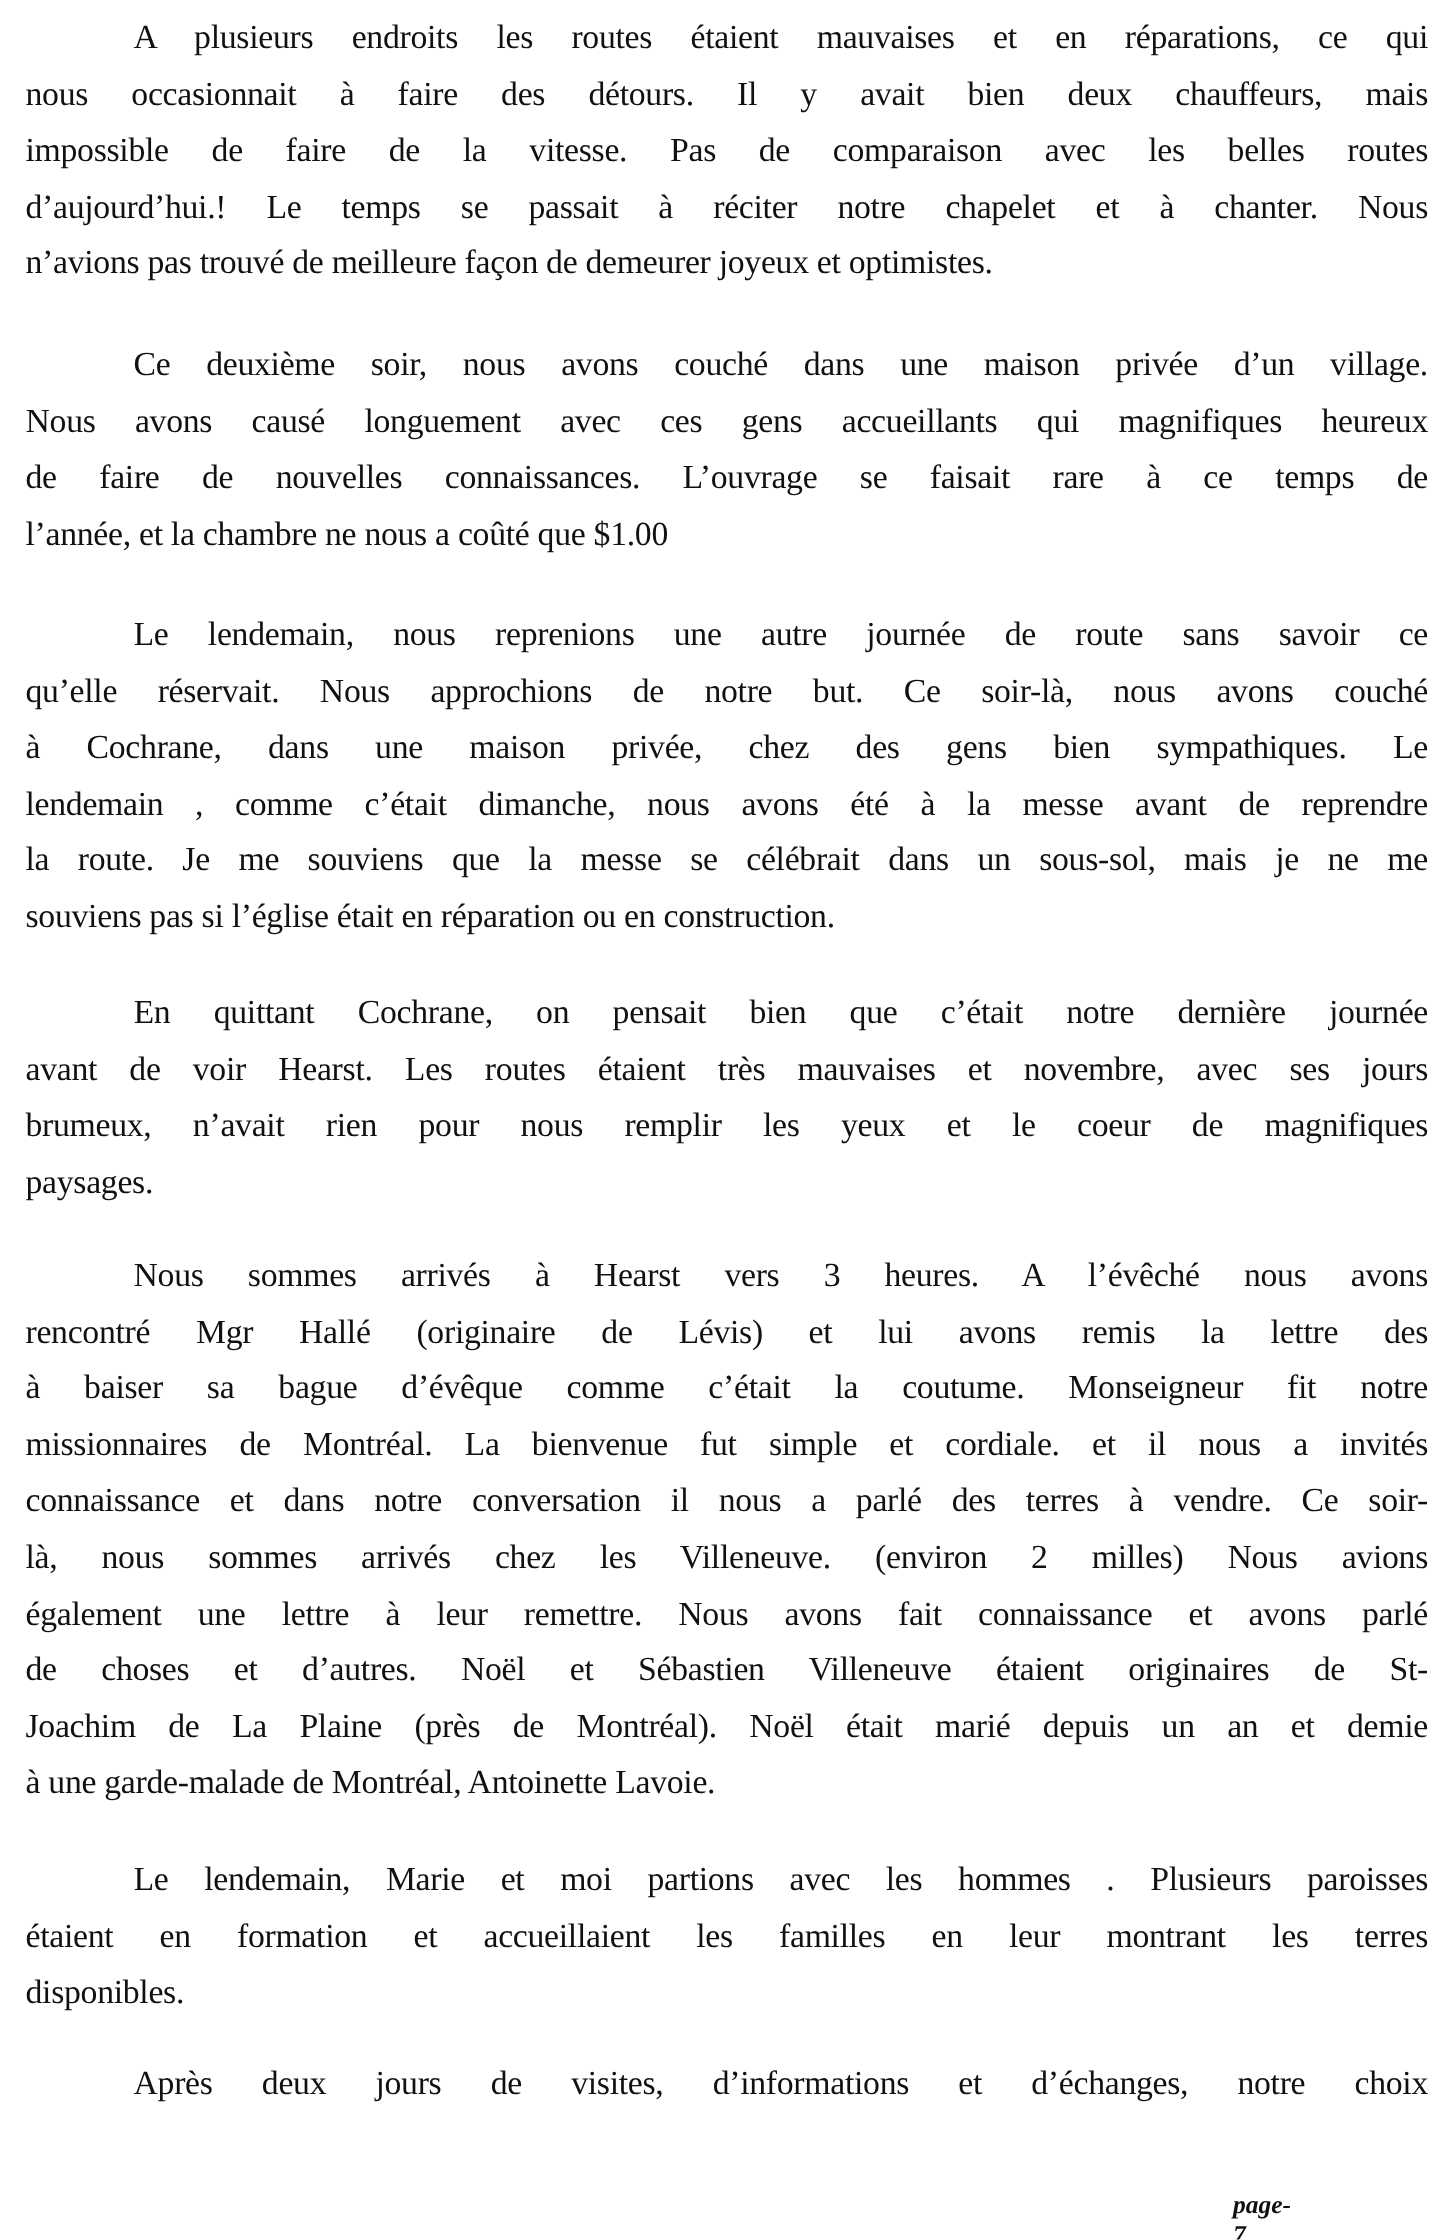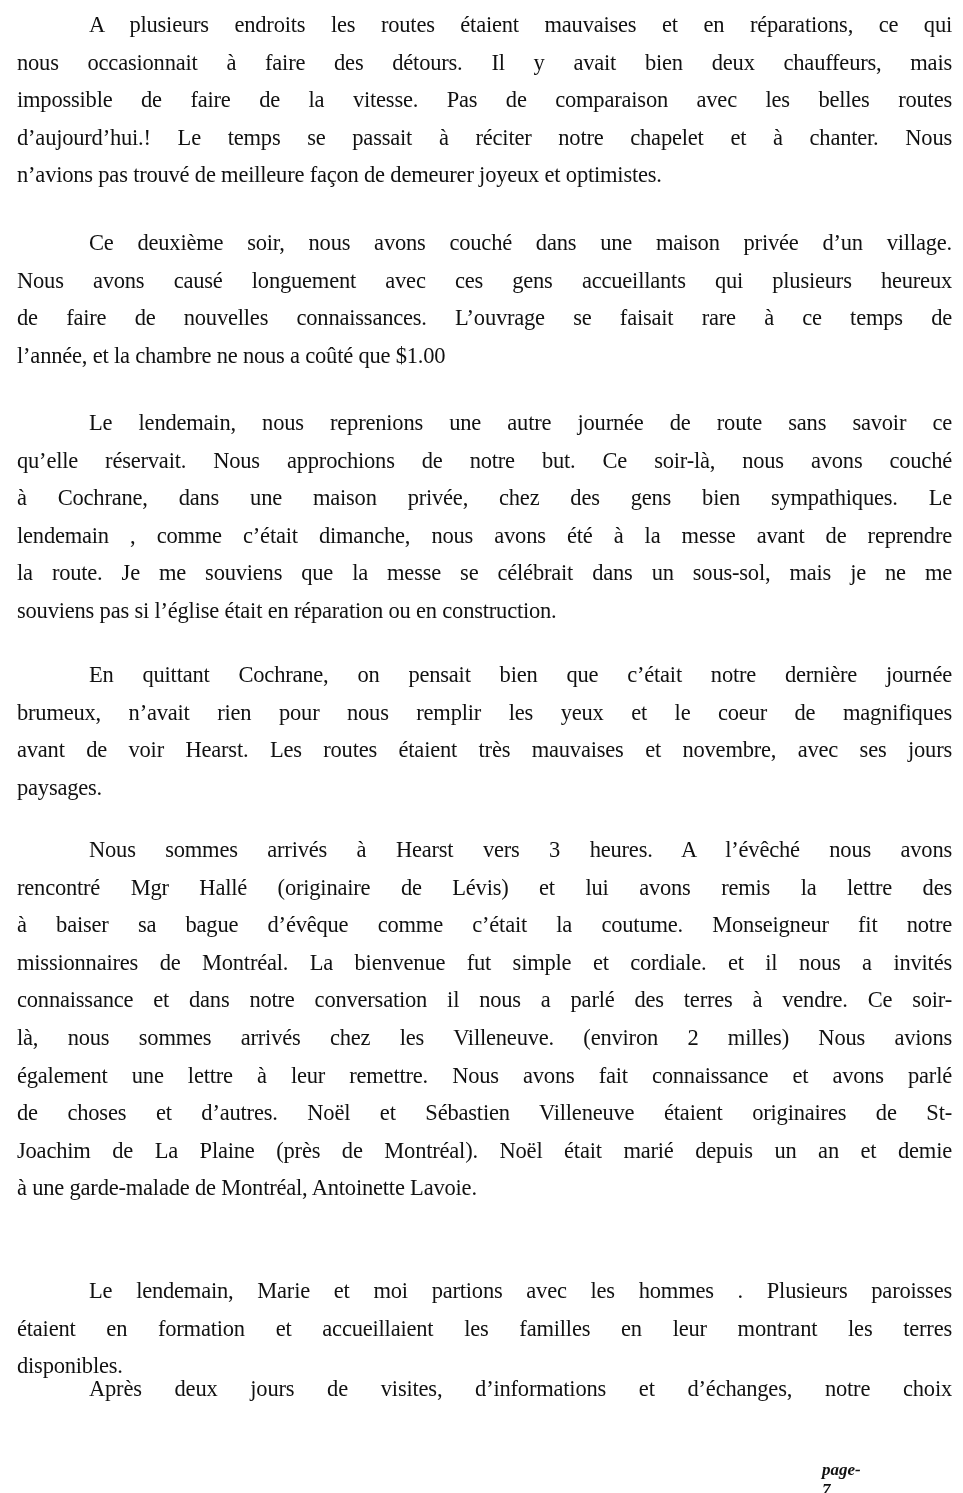--- a/index.html
+++ b/index.html
@@ -36,55 +36,55 @@
   <div class="para" style="top:6px;">
     <span class="line indent">A plusieurs endroits les routes étaient mauvaises et en réparations, ce qui</span>
     <span class="line">nous occasionnait à faire des détours. Il y avait bien deux chauffeurs, mais</span>
     <span class="line">impossible de faire de la vitesse. Pas de comparaison avec les belles routes</span>
     <span class="line">d’aujourd’hui.! Le temps se passait à réciter notre chapelet et à chanter. Nous</span>
     <span class="line last">n’avions pas trouvé de meilleure façon de demeurer joyeux et optimistes.</span>
   </div>
 
   <div class="para" style="top:224px;">
     <span class="line indent">Ce deuxième soir, nous avons couché dans une maison privée d’un village.</span>
-    <span class="line">Nous avons causé longuement avec ces gens accueillants qui plusieurs heureux</span>
+    <span class="line">Nous avons causé longuement avec ces gens accueillants qui magnifiques heureux</span>
     <span class="line">de faire de nouvelles connaissances. L’ouvrage se faisait rare à ce temps de</span>
     <span class="line last">l’année, et la chambre ne nous a coûté que $1.00</span>
   </div>
 
   <div class="para" style="top:404px;">
     <span class="line indent">Le lendemain, nous reprenions une autre journée de route sans savoir ce</span>
     <span class="line">qu’elle réservait. Nous approchions de notre but. Ce soir-là, nous avons couché</span>
     <span class="line">à Cochrane, dans une maison privée, chez des gens bien sympathiques. Le</span>
     <span class="line">lendemain , comme c’était dimanche, nous avons été à la messe avant de reprendre</span>
     <span class="line">la route. Je me souviens que la messe se célébrait dans un sous-sol, mais je ne me</span>
     <span class="line last">souviens pas si l’église était en réparation ou en construction.</span>
   </div>
 
   <div class="para" style="top:656px;">
     <span class="line indent">En quittant Cochrane, on pensait bien que c’était notre dernière journée</span>
+    <span class="line">avant de voir Hearst. Les routes étaient très mauvaises et novembre, avec ses jours</span>
     <span class="line">brumeux, n’avait rien pour nous remplir les yeux et le coeur de magnifiques</span>
-    <span class="line">avant de voir Hearst. Les routes étaient très mauvaises et novembre, avec ses jours</span>
     <span class="line last">paysages.</span>
   </div>
 
   <div class="para" style="top:831px;">
     <span class="line indent">Nous sommes arrivés à Hearst vers 3 heures. A l’évêché nous avons</span>
     <span class="line">rencontré Mgr Hallé (originaire de Lévis) et lui avons remis la lettre des</span>
     <span class="line">à baiser sa bague d’évêque comme c’était la coutume. Monseigneur fit notre</span>
     <span class="line">missionnaires de Montréal. La bienvenue fut simple et cordiale. et il nous a invités</span>
     <span class="line">connaissance et dans notre conversation il nous a parlé des terres à vendre. Ce soir-</span>
     <span class="line">là, nous sommes arrivés chez les Villeneuve. (environ 2 milles) Nous avions</span>
     <span class="line">également une lettre à leur remettre. Nous avons fait connaissance et avons parlé</span>
     <span class="line">de choses et d’autres. Noël et Sébastien Villeneuve étaient originaires de St-</span>
     <span class="line">Joachim de La Plaine (près de Montréal). Noël était marié depuis un an et demie</span>
     <span class="line last">à une garde-malade de Montréal, Antoinette Lavoie.</span>
   </div>
 
-  <div class="para" style="top:1272px;">
+  <div class="para" style="top:1234px;">
     <span class="line indent">Le lendemain, Marie et moi partions avec les hommes . Plusieurs paroisses</span>
     <span class="line">étaient en formation et accueillaient les familles en leur montrant les terres</span>
     <span class="line last">disponibles.</span>
   </div>
 
   <div class="para" style="top:1370px;">
     <span class="line indent">Après deux jours de visites, d’informations et d’échanges, notre choix</span>
   </div>
 
   <div class="page-number">page- 7</div>

